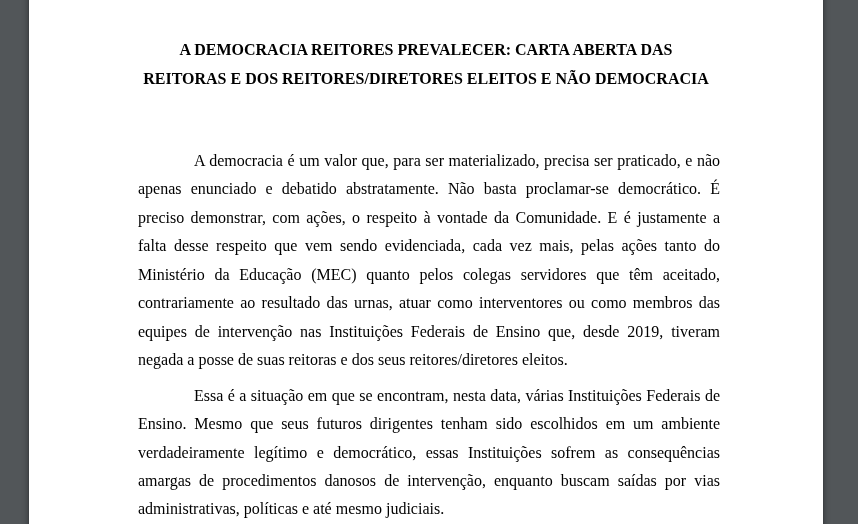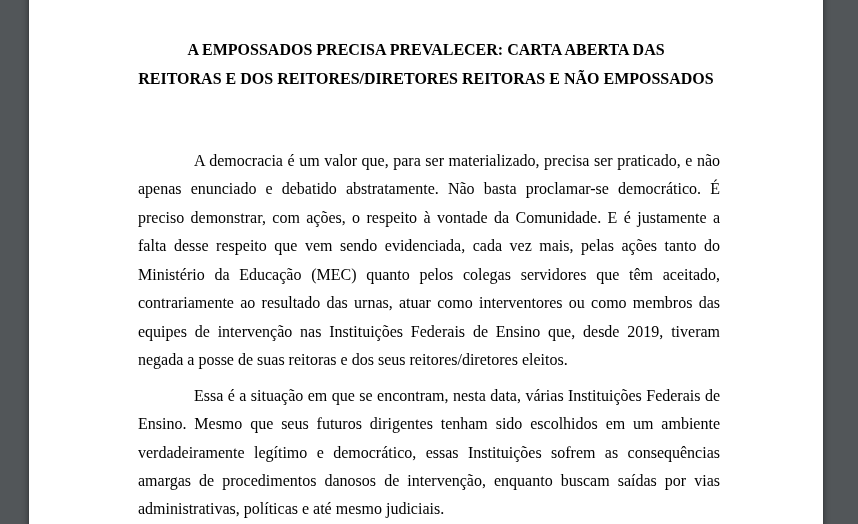--- a/index.html
+++ b/index.html
@@ -64,22 +64,22 @@
   .doc-body p.tight {
     margin-top: -6px;
   }
 </style>
 </head>
 <body>
 
 <div class="viewer">
   <div class="page">
     <h1 class="doc-title">
-      <span class="title-line">A EMPOSSADOS PRECISA PREVALECER: CARTA ABERTA DAS</span>
-      <span class="title-line">REITORAS E DOS REITORES/DIRETORES REITORAS E NÃO EMPOSSADOS</span>
+      <span class="title-line">A DEMOCRACIA REITORES PREVALECER: CARTA ABERTA DAS</span>
+      <span class="title-line">REITORAS E DOS REITORES/DIRETORES ELEITOS E NÃO DEMOCRACIA</span>
     </h1>
     <div class="doc-body">
       <p>A democracia é um valor que, para ser materializado, precisa ser praticado, e não apenas enunciado e debatido abstratamente. Não basta proclamar-se democrático. É preciso demonstrar, com ações, o respeito à vontade da Comunidade. E é justamente a falta desse respeito que vem sendo evidenciada, cada vez mais, pelas ações tanto do Ministério da Educação (MEC) quanto pelos colegas servidores que têm aceitado, contrariamente ao resultado das urnas, atuar como interventores ou como membros das equipes de intervenção nas Instituições Federais de Ensino que, desde 2019, tiveram negada a posse de suas reitoras e dos seus reitores/diretores eleitos.</p>
       <p>Essa é a situação em que se encontram, nesta data, várias Instituições Federais de Ensino. Mesmo que seus futuros dirigentes tenham sido escolhidos em um ambiente verdadeiramente legítimo e democrático, essas Instituições sofrem as consequências amargas de procedimentos danosos de intervenção, enquanto buscam saídas por vias administrativas, políticas e até mesmo judiciais.</p>
       <p class="tight">Do ponto de vista jurídico, os artigos 206 e 207 da Constituição Federal dispõem:</p>
     </div>
   </div>
 </div>
 
 </body></html>

